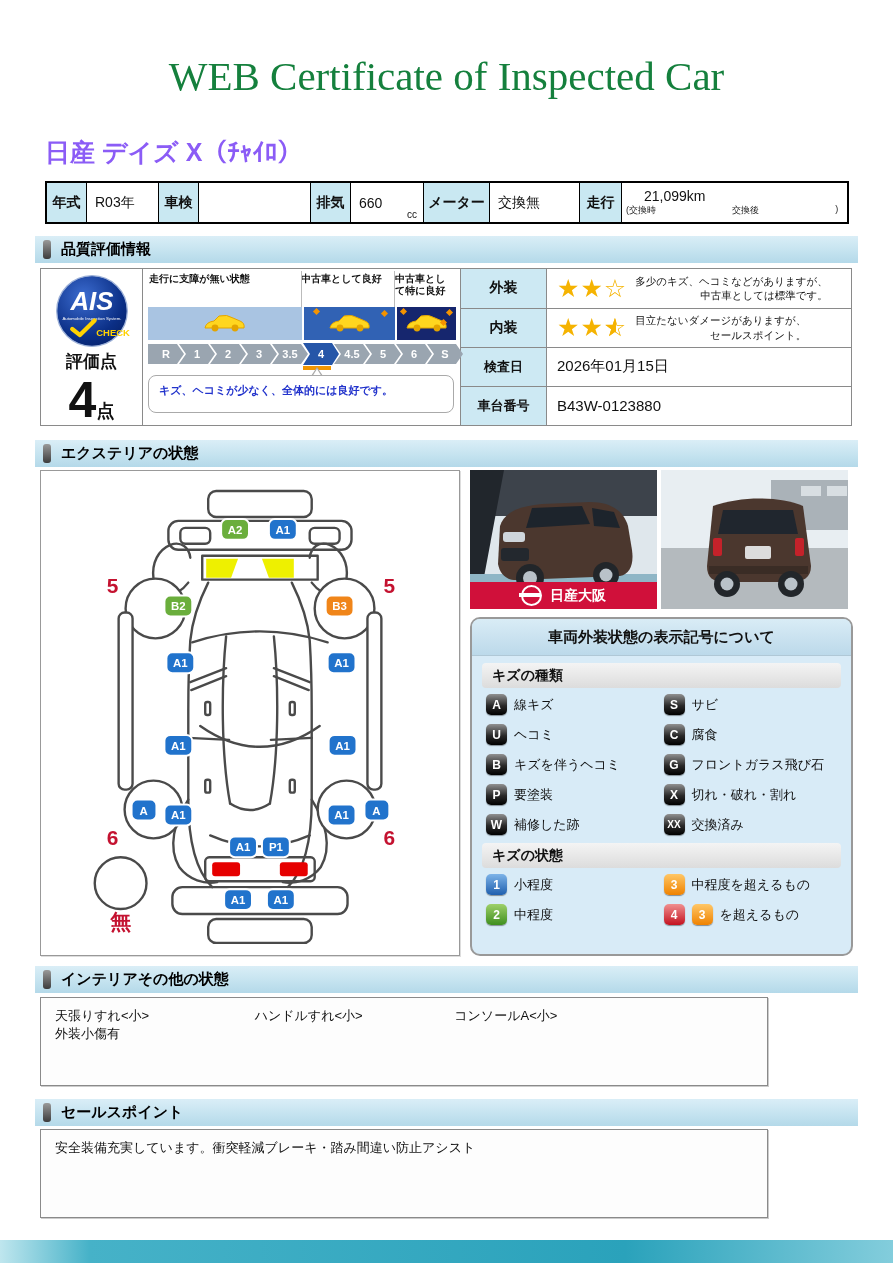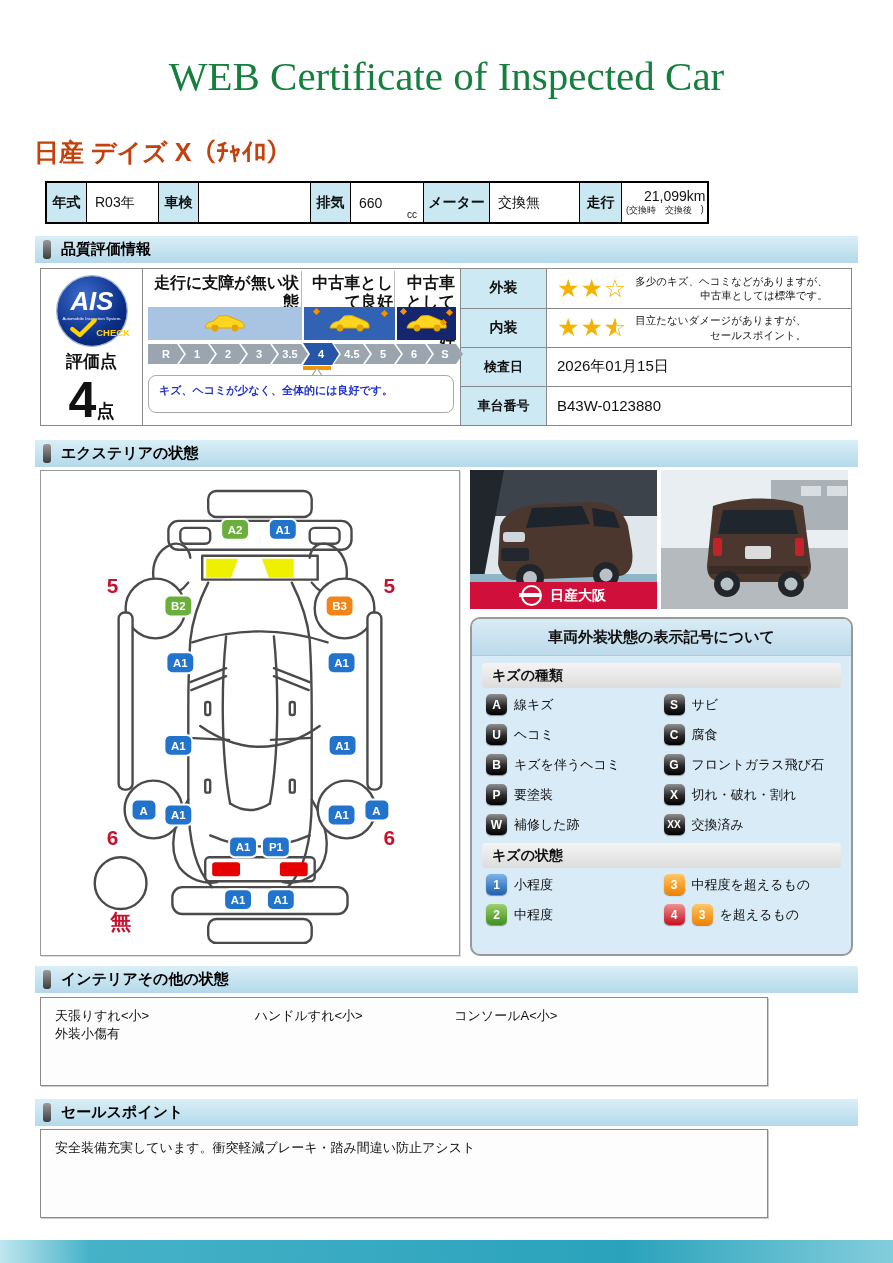--- a/index.html
+++ b/index.html
@@ -2,24 +2,24 @@
 <html><head>
 <meta charset="utf-8">
 <style>
   html,body{margin:0;padding:0;background:#fff;}
   .page{position:relative;width:893px;height:1263px;background:#fff;overflow:hidden;
         font-family:"Liberation Sans","DejaVu Sans",sans-serif;color:#111;}
 
   
   .main-title{position:absolute;top:52px;left:0;width:100%;text-align:center;
     font-family:Liberation Serif, serif;font-size:41px;font-weight:400;color:#15803d;}
-  .vehicle-name{position:absolute;top:136px;left:34px;font-size:25px;font-weight:bold;color:#c2410c;}
+  .vehicle-name{position:absolute;top:136px;left:45px;font-size:25px;font-weight:bold;color:#8b5cf6;}
 
   
-  .info-table{position:absolute;left:45px;top:181px;width:664px;height:43px;
+  .info-table{position:absolute;left:45px;top:181px;width:804px;height:43px;
     display:flex;border:2px solid #000;background:#fff;box-sizing:border-box;}
   .info-table .cell{border-right:1px solid #000;display:flex;align-items:center;box-sizing:border-box;}
   .info-table .cell:last-child{border-right:none;}
   .th{background:#c9e8f2;justify-content:center;font-weight:bold;font-size:14px;}
   .td{padding-left:8px;font-size:14px;}
   .cell.disp{position:relative;}
   .disp-unit{position:absolute;right:6px;bottom:2px;font-size:10px;}
   .cell.mileage{flex-direction:column;align-items:flex-start;justify-content:center;padding-left:4px;}
   .mileage-val{font-size:14px;padding-left:18px;}
   .mileage-note{display:flex;width:96%;justify-content:space-between;font-size:9px;color:#222;}
@@ -36,21 +36,21 @@
   .eval-box{position:absolute;left:40px;top:268px;width:812px;height:158px;
     border:1px solid #8a8a8a;box-sizing:border-box;display:flex;background:#fff;}
   .ais-pane{width:102px;border-right:1px solid #8a8a8a;box-sizing:border-box;
     display:flex;flex-direction:column;align-items:center;}
   .score-label{font-size:17px;font-weight:bold;margin-top:2px;}
   .score-line{line-height:1;margin-top:2px;}
   .score-num{font-size:50px;font-weight:bold;}
   .score-unit{font-size:18px;font-weight:bold;}
 
   .scale-pane{width:318px;position:relative;box-sizing:border-box;border-right:1px solid #8a8a8a;}
-  .zone-label{position:absolute;top:4px;font-size:16px;font-weight:bold;color:#111;text-align:right;line-height:1.2;}
+  .zone-label{position:absolute;top:4px;font-size:10px;font-weight:bold;color:#111;text-align:left;line-height:1.2;}
   .zl1{left:6px;width:150px;}
   .zl2{left:158px;width:92px;}
   .zl3{left:252px;width:60px;}
   .zone-sep{position:absolute;top:2px;height:66px;width:1px;background:#bbb;}
   .band{position:absolute;left:5px;top:38px;width:308px;height:33px;display:flex;}
   .band .z1{width:154px;background:#a9c4e2;}
   .band .z2{width:93px;background:#3162b4;border-left:2px solid #fff;box-sizing:border-box;}
   .band .z3{width:61px;background:#16266e;border-left:2px solid #fff;box-sizing:border-box;}
   .band svg{display:block;margin:6px auto 0 auto;}
   .sparkle{position:absolute;width:5px;height:5px;background:#f59300;transform:rotate(45deg);}

